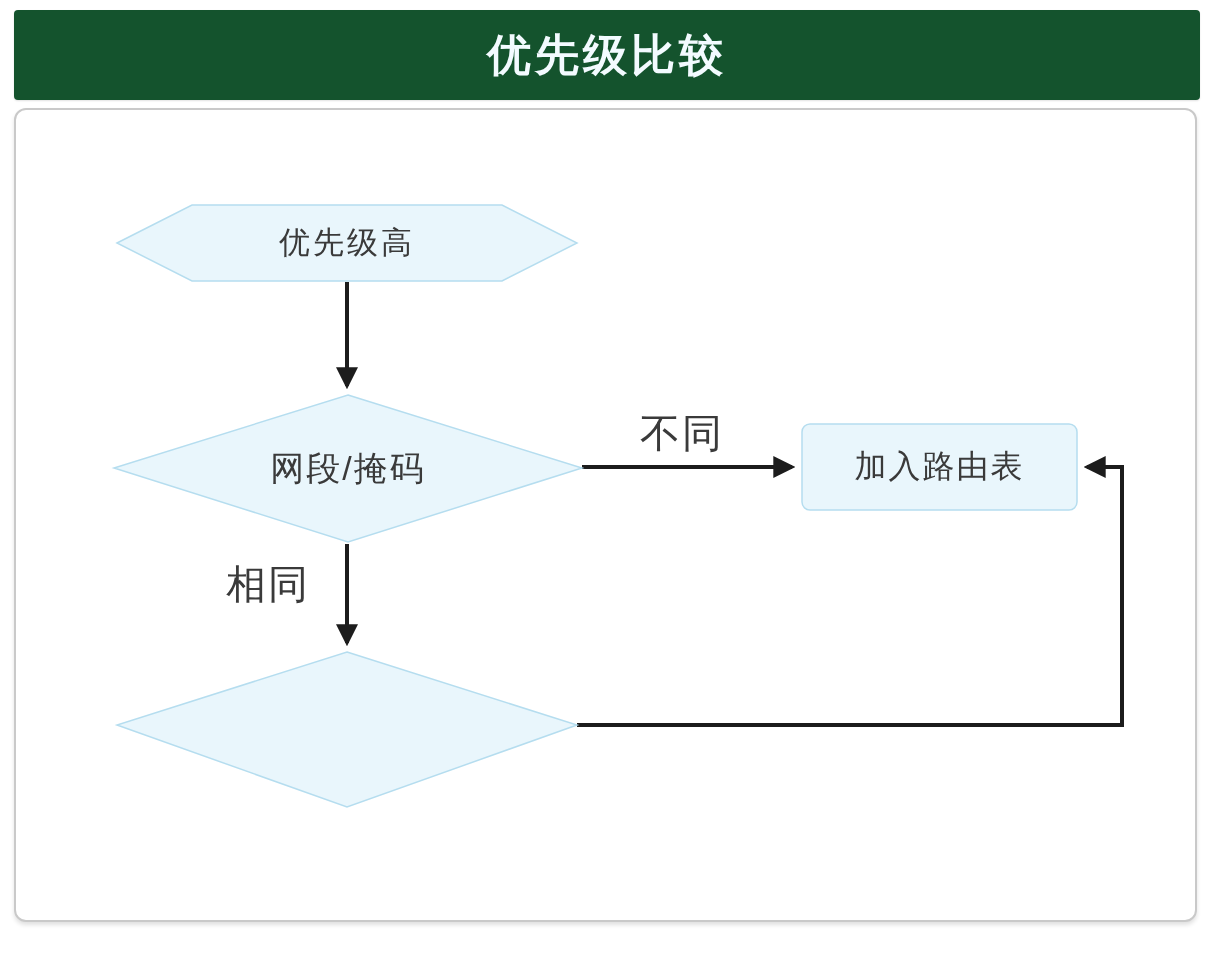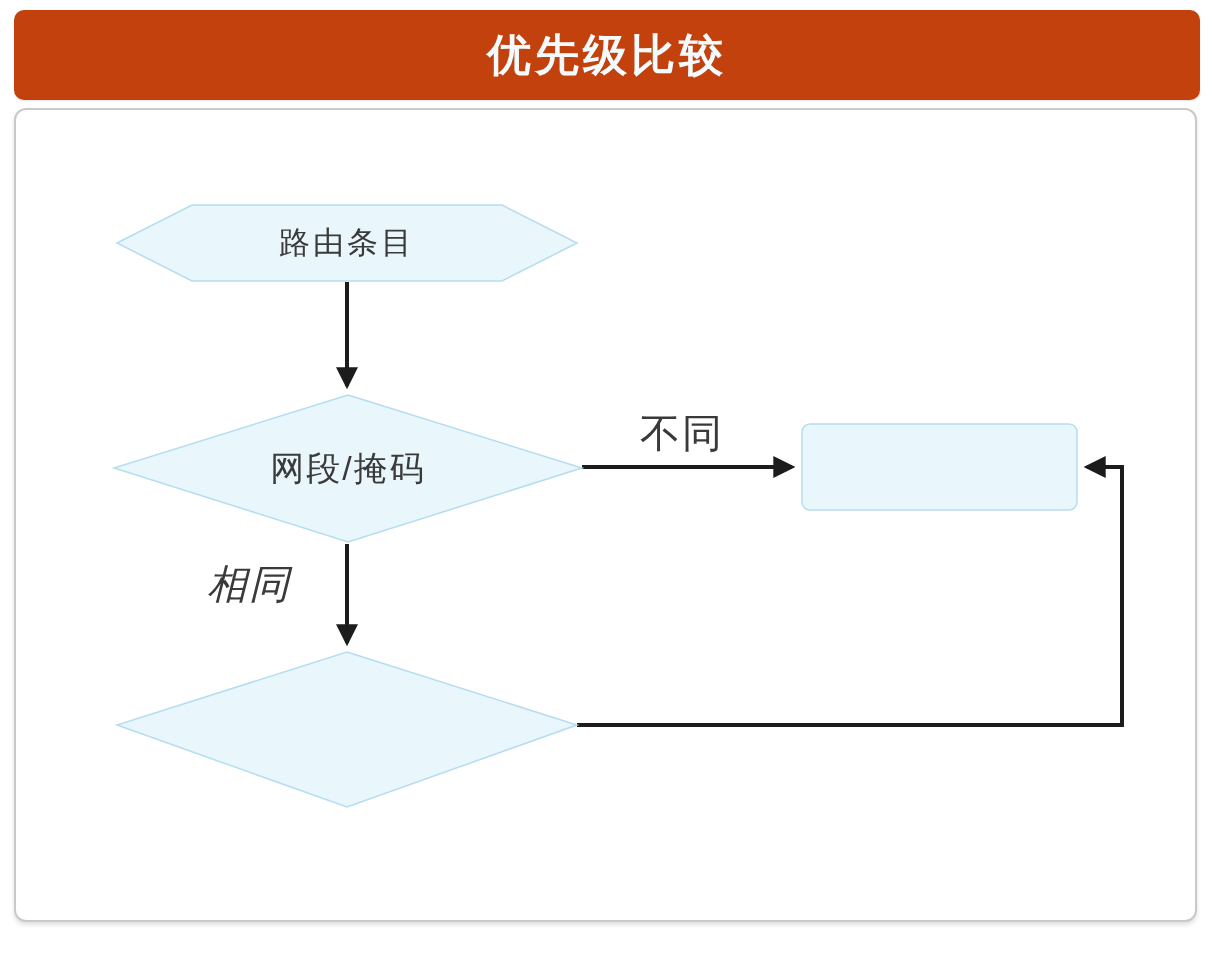--- a/index.html
+++ b/index.html
@@ -16,22 +16,22 @@
     width: 1214px;
     height: 959px;
   }
   
   .header {
     position: absolute;
     left: 14px;
     top: 10px;
     width: 1186px;
     height: 90px;
-    background: #c2410c;
-    border-radius: 10px;
+    background: #14532d;
+    border-radius: 4px;
     display: flex;
     align-items: center;
     justify-content: center;
     box-shadow: 0 1px 2px rgba(0,0,0,0.12);
   }
   .header-title {
     color: #f3fbff;
     font-family: "Liberation Serif", "DejaVu Serif", serif;
     font-weight: bold;
     font-size: 44px;
@@ -76,21 +76,21 @@
     position: absolute;
     display: flex;
     align-items: center;
     justify-content: center;
     color: #3a3a3a;
     font-size: 40px;
     letter-spacing: 2px;
     pointer-events: none;
   }
   .lbl-different { left: 596px; top: 300px; width: 140px; height: 46px; }
-  .lbl-same      { left: 163px; top: 451px; width: 140px; height: 46px; font-style: italic; }
+  .lbl-same      { left: 182px; top: 451px; width: 140px; height: 46px; }
   .lbl-higher    { left: 549px; top: 550px; width: 190px; height: 46px; }
 </style>
 </head>
 <body>
 
 <div class="page">
 
   <div class="header">
     <div class="header-title">优先级比较</div>
   </div>
@@ -112,20 +112,21 @@
       </g>
 
       <g fill="#e9f6fc" stroke="#b5ddef" stroke-width="1.5">
         <path d="M 101 133 L 176 95 L 486 95 L 561 133 L 486 171 L 176 171 Z"></path>
         <path d="M 332 285 L 566 358 L 332 432 L 98 358 Z"></path>
         <rect x="786" y="314" width="275" height="86" rx="8"></rect>
         <path d="M 331 542 L 561 615 L 331 697 L 101 615 Z"></path>
       </g>
     </svg>
 
-    <div class="node-label lbl-hex">路由条目</div>
+    <div class="node-label lbl-hex">优先级高</div>
     <div class="node-label lbl-dia1">网段/掩码</div>
+    <div class="node-label lbl-rect">加入路由表</div>
 
     <div class="edge-label lbl-different">不同</div>
     <div class="edge-label lbl-same">相同</div>
   </div>
 
 </div>
 
 </body></html>

